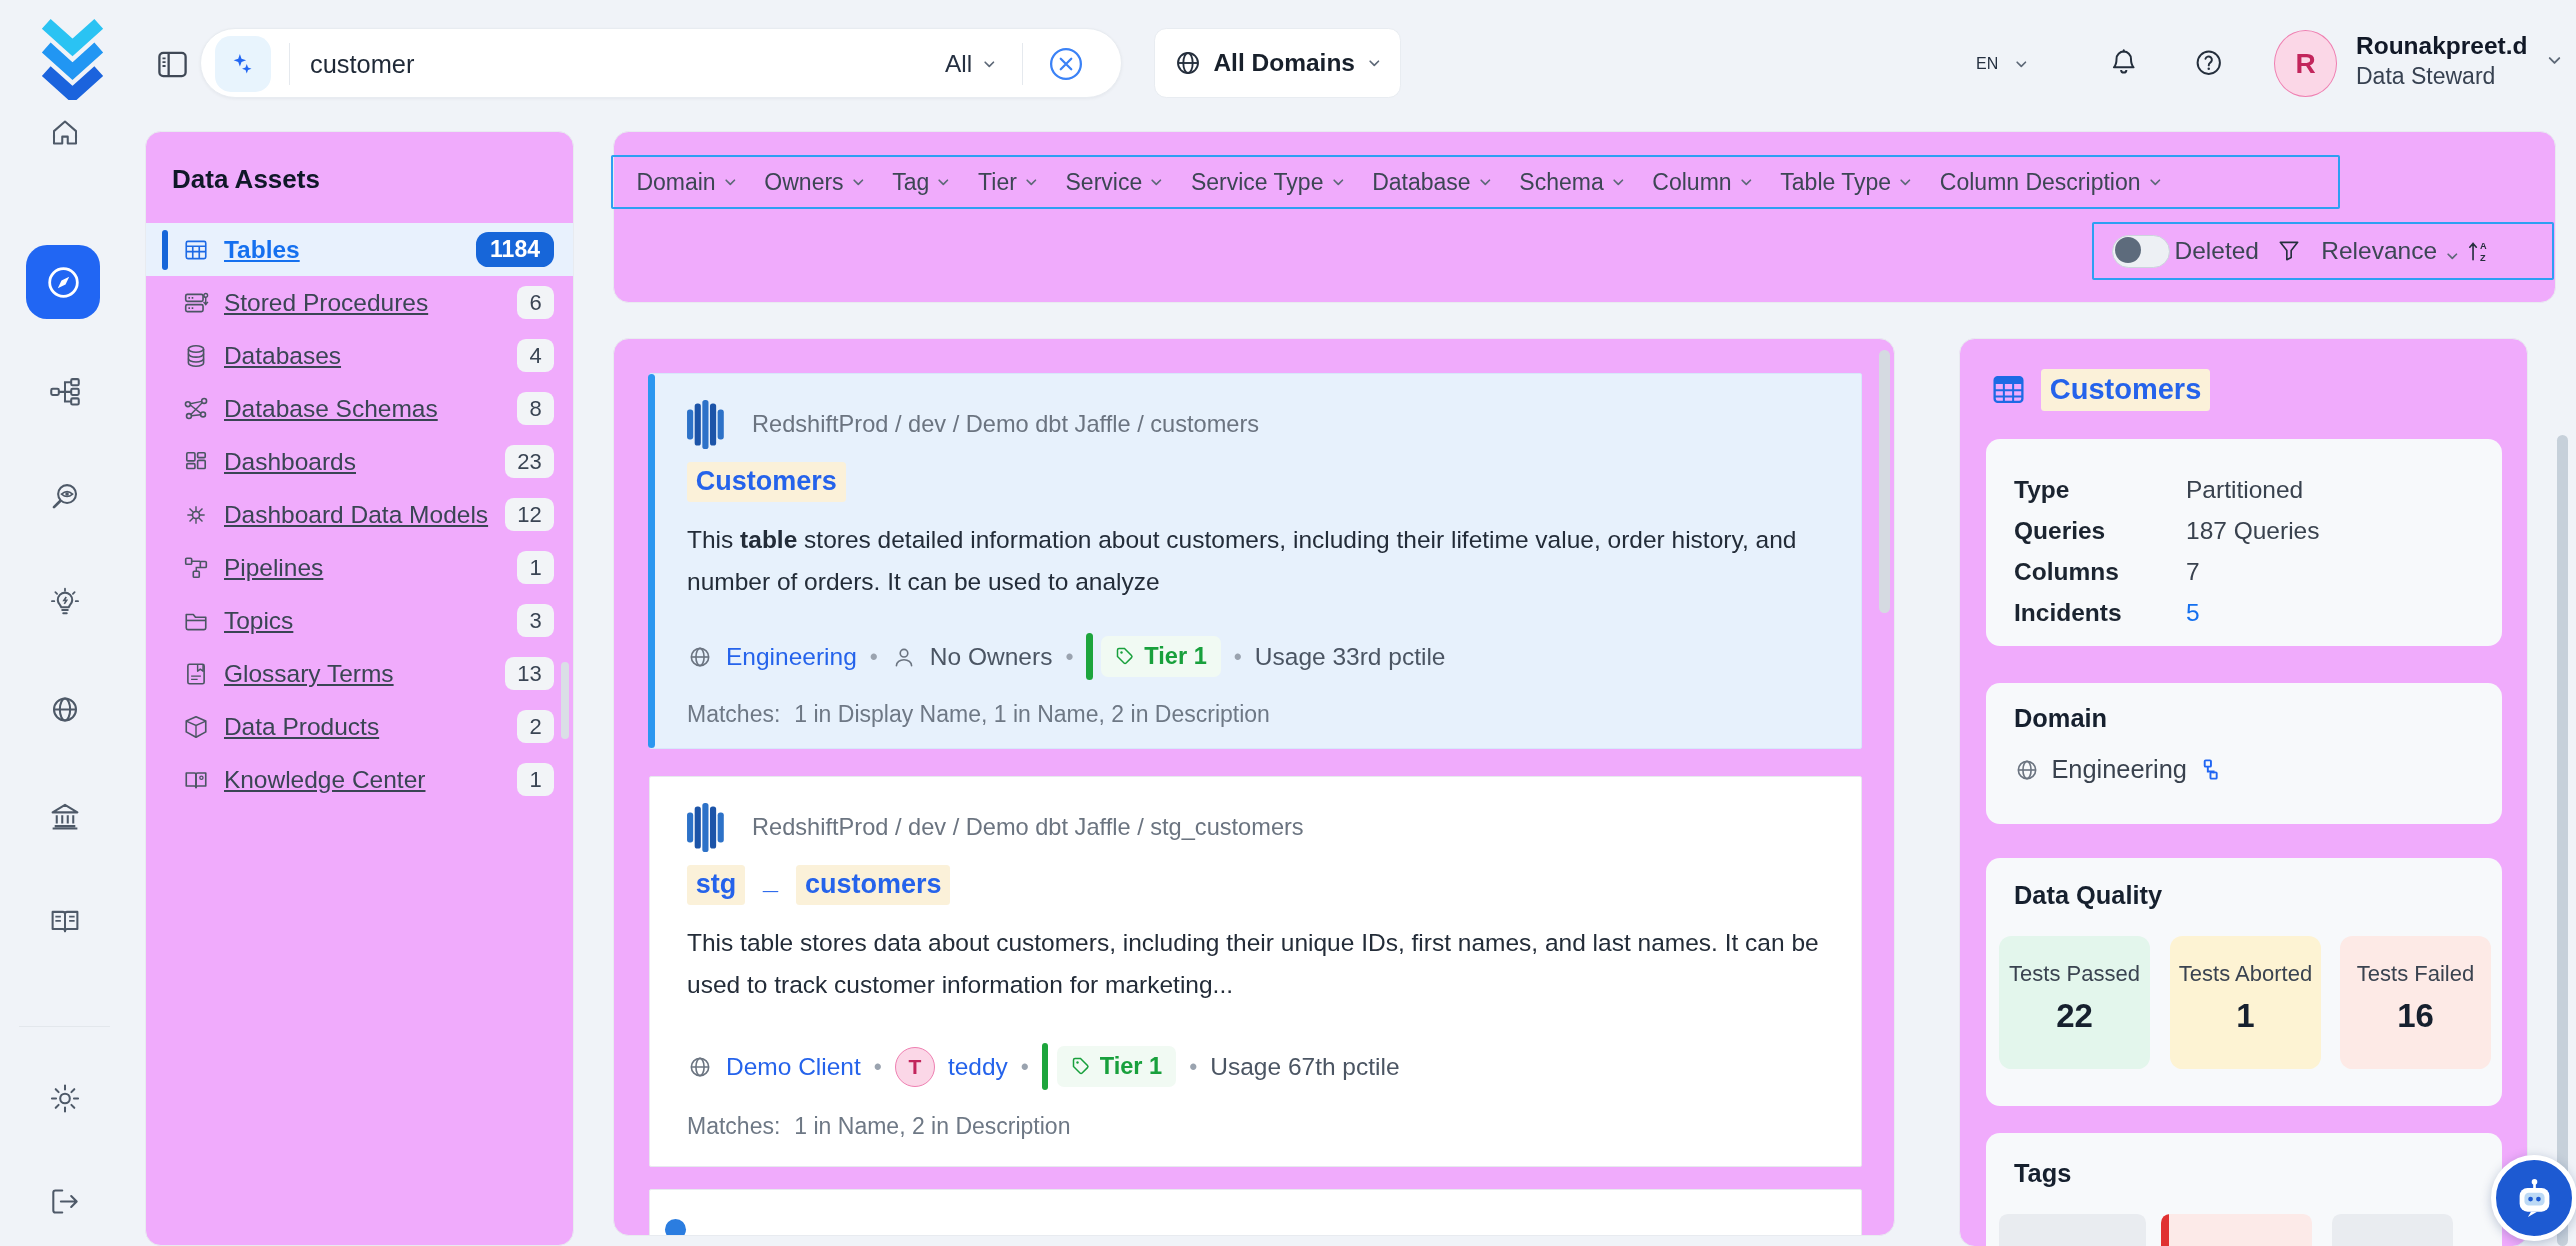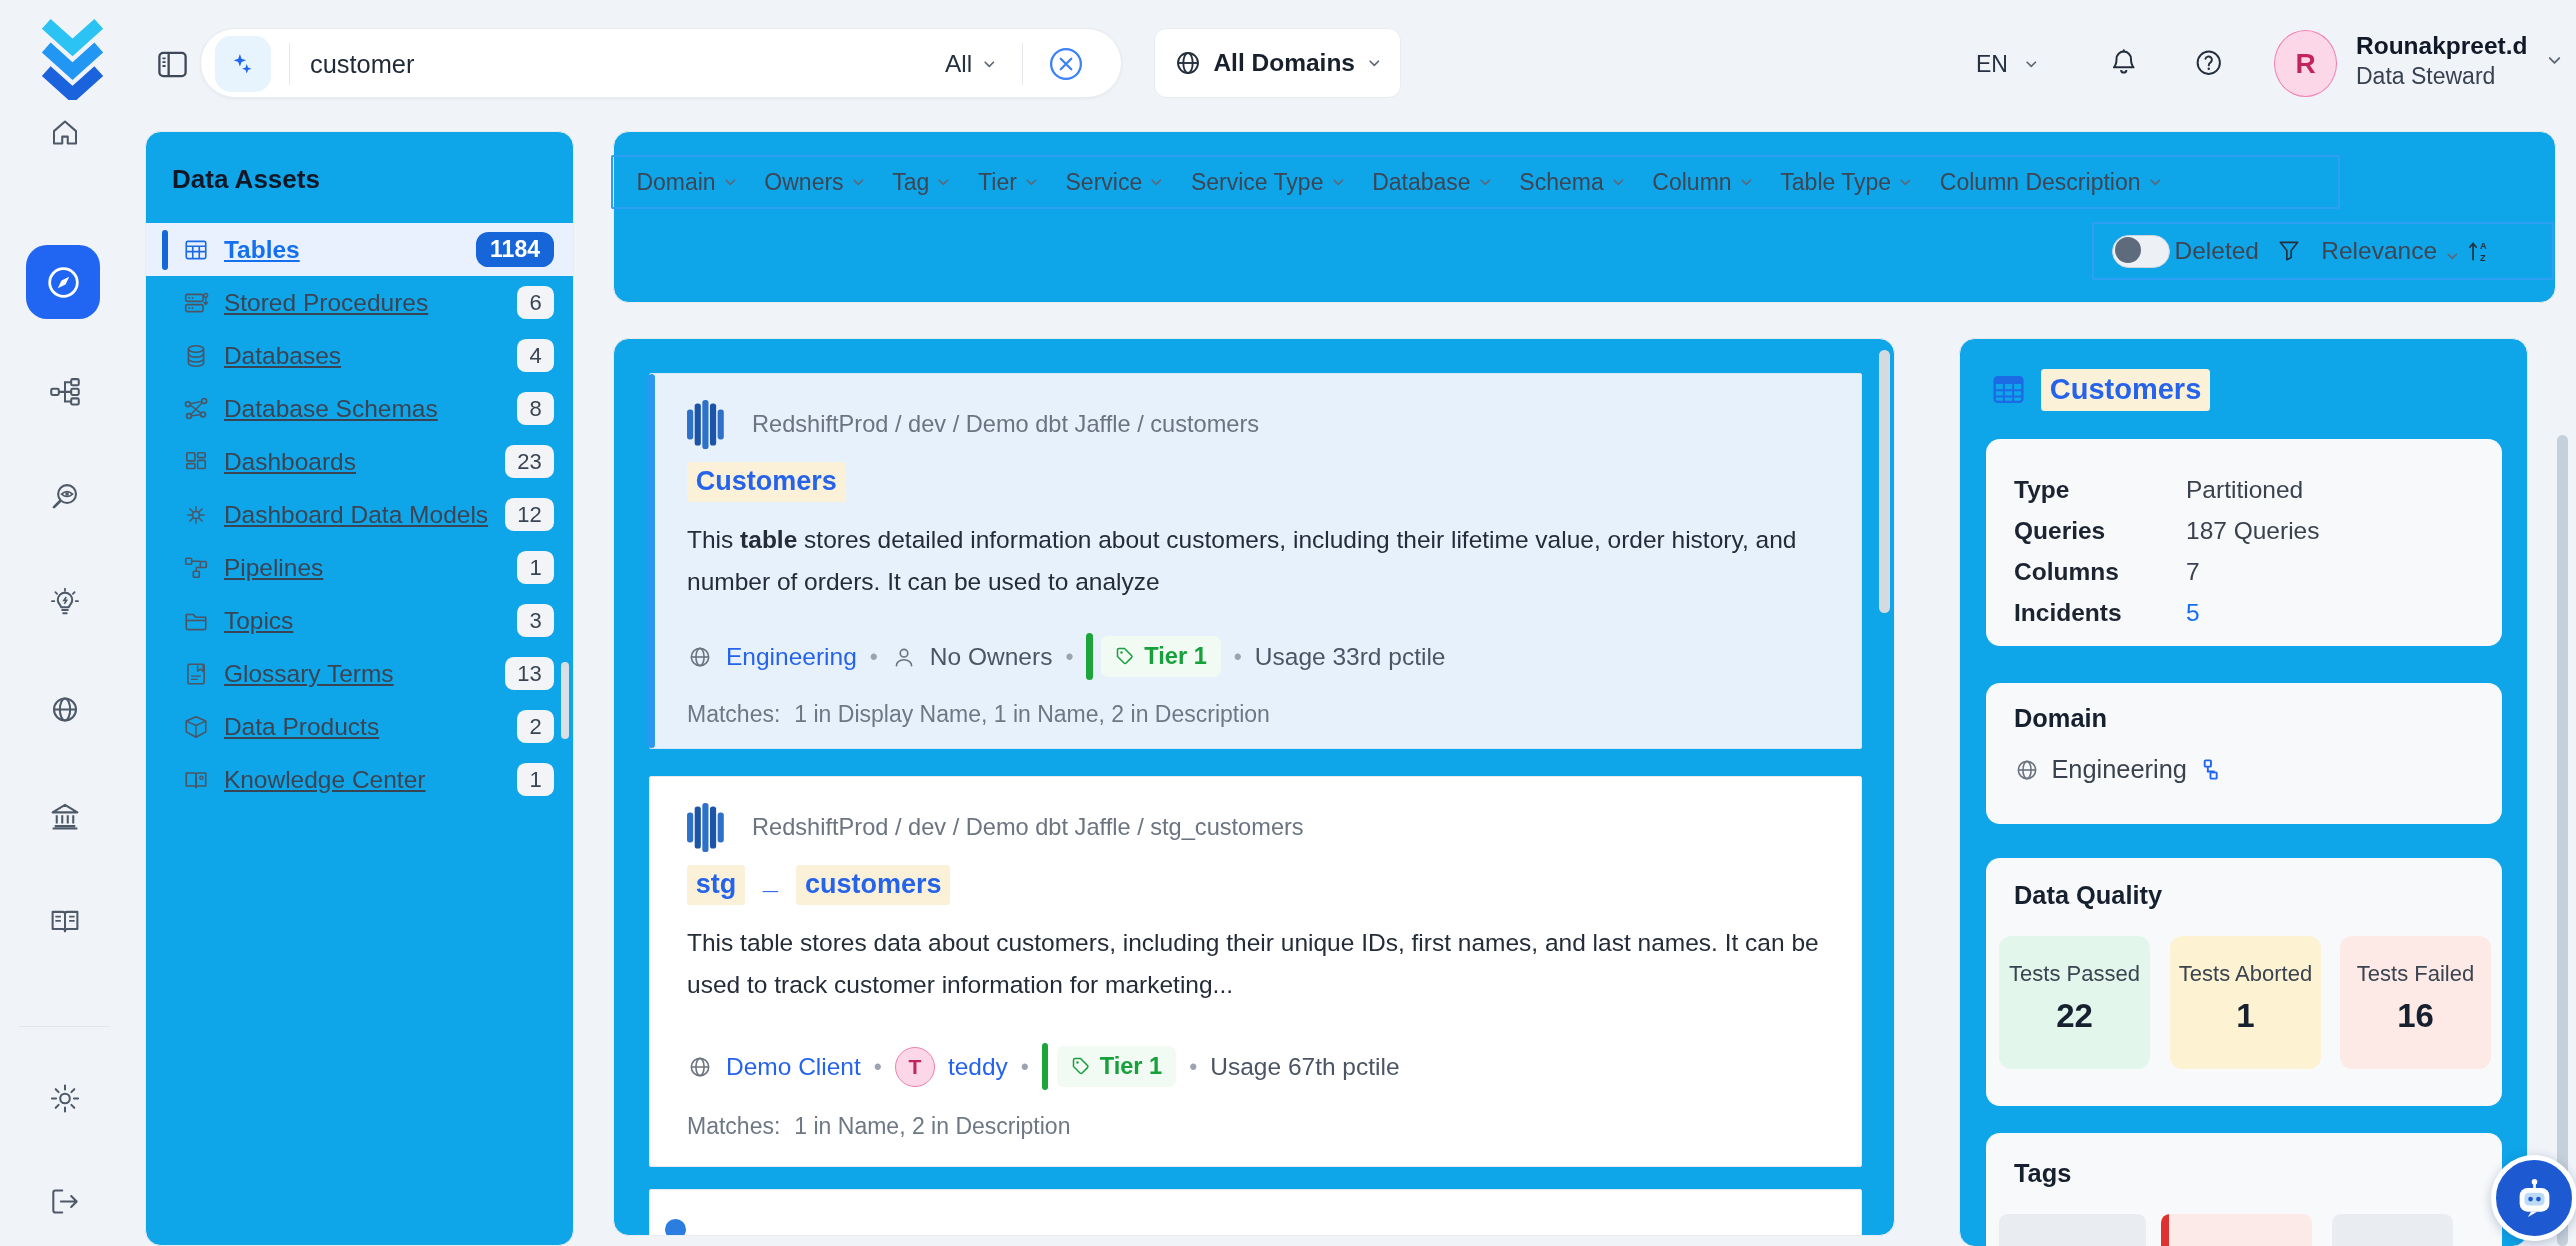--- a/index.html
+++ b/index.html
@@ -2,39 +2,39 @@
 <html style="font-size:14px"><head>
 <meta charset="utf-8">
 <style>
   * { margin:0; padding:0; box-sizing:border-box; }
   html,body { width:2576px; height:1246px; overflow:hidden; }
   body { font-family:"Liberation Sans", sans-serif; background:#f0f3f8; color:#1b2430; }
   .screen { position:relative; width:2576px; height:1246px; }
   .abs { position:absolute; }
   .row { display:flex; align-items:center; }
   svg { display:block; }
-  .panel { background:#0ea5e9; border:0.9px solid #e8ebf0; border-radius:15.8px; }
+  .panel { background:#f0abfc; border:0.9px solid #e8ebf0; border-radius:15.8px; }
 
   
   .logo { left:33px; top:15.8px; width:79px; height:84px; }
   .panel-toggle { left:154px; top:46px; width:37px; height:37px; cursor:pointer; }
   .searchpill { left:200px; top:28px; width:922px; height:70px; background:#fff; border:0.9px solid #e8ecf1;
                 border-radius:35px; box-shadow:0 0.9px 3.5px rgba(16,24,40,.05); }
   .sparkle-badge { left:14px; top:7px; width:56px; height:56px; border-radius:15.8px; background:#e8f4fd;
                    display:flex; align-items:center; justify-content:center; }
   .sp-sep { left:88px; top:14px; width:0.9px; height:42px; background:#e5e9ee; }
   .search-input { left:109px; top:0; width:490px; height:70px; border:none; outline:none; background:transparent;
                   font-family:"Liberation Sans",sans-serif; font-size:25.4px; color:#1f2937; }
   .scope { left:744px; top:0; height:70px; gap:8.8px; color:#253041; font-size:24.5px; cursor:pointer; }
   .scope-sep { left:821px; top:14px; width:0.9px; height:42px; background:#e5e9ee; }
   .clear-btn { left:844px; top:14px; width:42px; height:42px; cursor:pointer; }
   .domains-pill { left:1154px; top:28px; width:247px; height:70px; background:#fff; border:0.9px solid #e8ecf1;
                   border-radius:12.3px; display:flex; align-items:center; justify-content:center; gap:10.5px;
                   font-size:24.5px; font-weight:bold; color:#18202b; cursor:pointer; }
-  .lang { left:1976px; top:0px; height:128px; gap:15px; font-size:23px; color:#253041; cursor:pointer; }
+  .lang { left:1976px; top:0px; height:128px; gap:15px; font-size:16px; color:#253041; cursor:pointer; }
   .bell { left:2108px; top:47px; width:33px; height:33px; cursor:pointer; }
   .help { left:2193px; top:47px; width:33px; height:33px; cursor:pointer; }
   .avatar { left:2274px; top:30px; width:63px; height:67px; border-radius:50%; background:#fbd7e7;
             border:1.8px solid #ef7fb1; display:flex; align-items:center; justify-content:center;
             color:#c2255c; font-size:28px; font-weight:bold; cursor:pointer; }
   .usermeta { left:2356px; top:31.5px; width:186px; }
   .user-name { font-size:24.5px; font-weight:bold; color:#111827; white-space:nowrap; }
   .user-role { font-size:23px; color:#374151; margin-top:3.5px; white-space:nowrap; }
   .user-chev { left:2545px; top:51px; color:#49525f; }
   .chev { width:19px; height:19px; color:#5d6877; }

